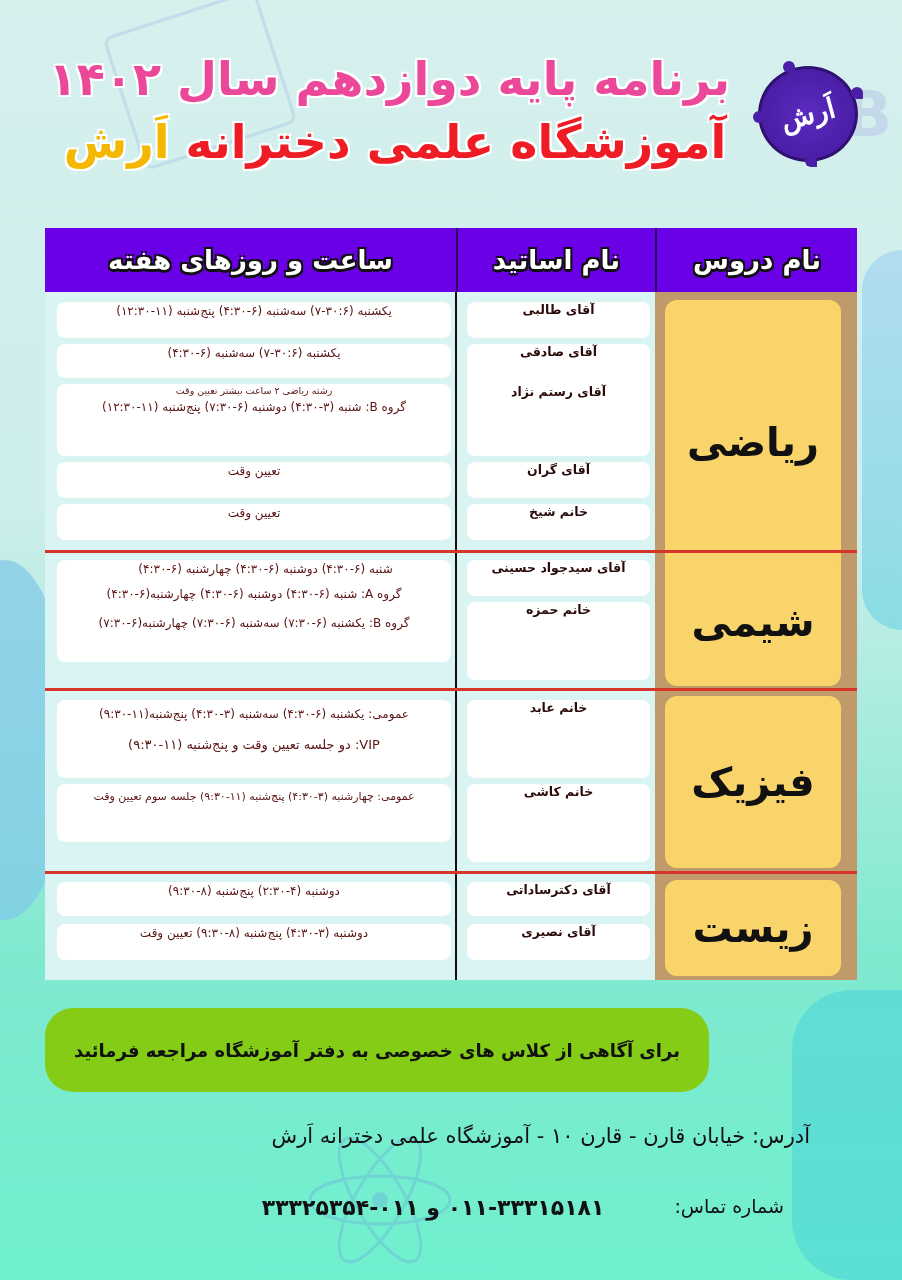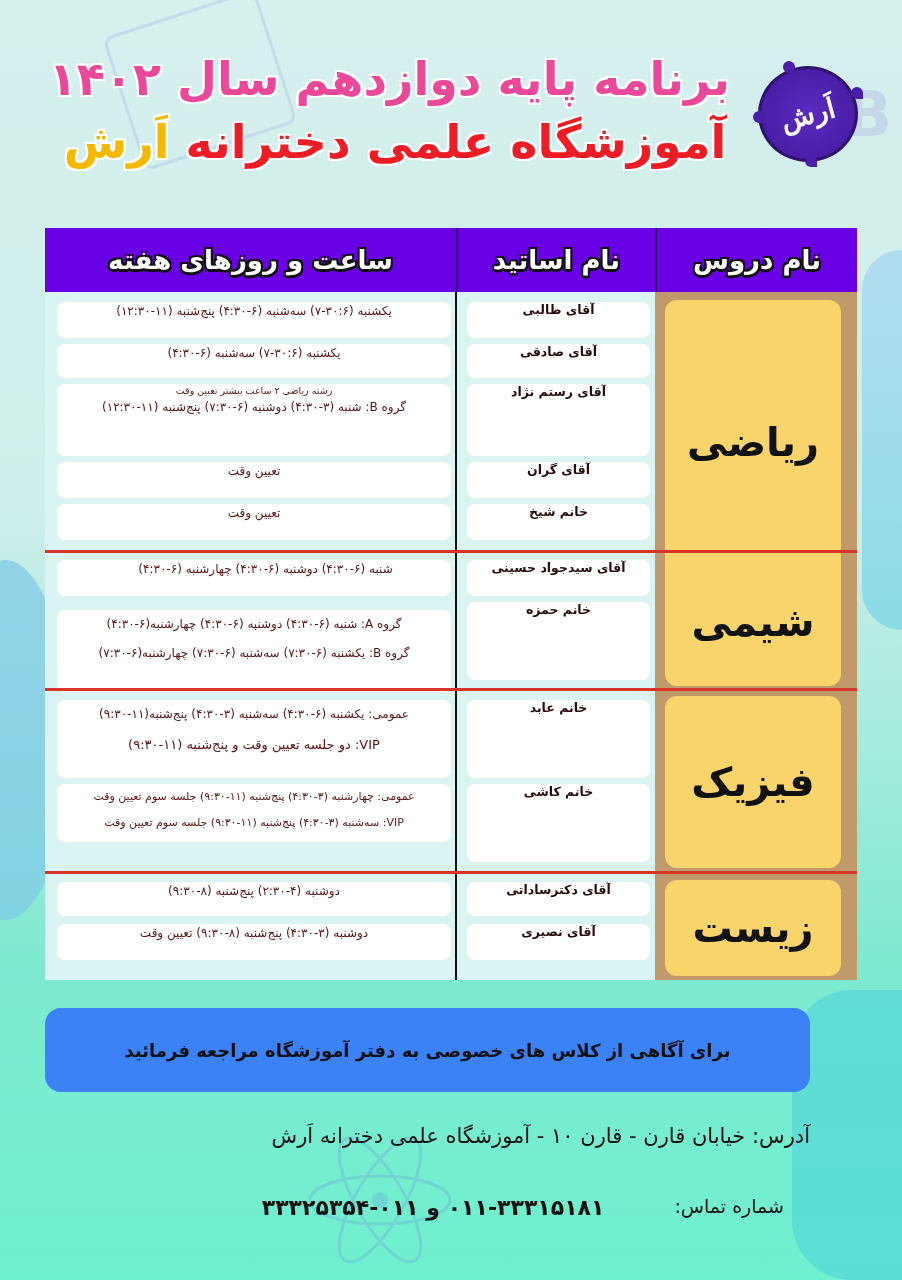--- a/index.html
+++ b/index.html
@@ -51,21 +51,21 @@
     display: flex; align-items: center; justify-content: center; font-size: 40px; font-weight: bold; color: #111; }
 
   .teacher-cell, .sched-cell { position: absolute; background: #ffffff; border-radius: 8px; display: flex; flex-direction: column; align-items: center; justify-content: flex-start; color: #5a1414; }
   .teacher-cell { left: 422px; width: 183px; font-size: 12.5px; font-weight: bold; color: #2a0a0a; }
   .sched-cell { left: 12px; width: 394px; font-size: 12px; padding: 0 6px; text-align: center; }
   .sched-line { white-space: nowrap; line-height: 1.5; }
   .sched-line.small { font-size: 9.5px; }
   .sched-line.mid { font-size: 12px; }
 
   
-  .banner { position: absolute; left: 45px; top: 1008px; width: 765px; height: 84px; background: #3b82f6; border-radius: 16px;
+  .banner { position: absolute; left: 45px; top: 1008px; width: 664px; height: 84px; background: #84cc16; border-radius: 28px;
     display: flex; align-items: center; justify-content: center; font-size: 18px; font-weight: bold; color: #111; }
 
   .address { position: absolute; top: 1124px; right: 92px; font-size: 21px; color: #111; white-space: nowrap; }
   .contact { position: absolute; top: 1195px; right: 118px; font-size: 19px; color: #111; white-space: nowrap; display: flex; gap: 70px; }
   .contact-label { }
   .contact-phones { font-size: 22px; font-weight: bold; }
 </style>
 </head>
 <body>
 
@@ -108,21 +108,21 @@
   <div class="subject-col"></div>
   <div class="col-divider"></div>
 
   <div class="subject-box" style="top:72px;height:284px;">ریاضی</div>
 
   <div class="teacher-cell" style="top:74px;height:36px;">آقای طالبی</div>
   <div class="sched-cell" style="top:74px;height:36px;">
     <div class="sched-line">یکشنبه (۳۰:۶-۷)    سه‌شنبه (۶-۴:۳۰)    پنج‌شنبه (۱۱-۱۲:۳۰)</div>
   </div>
 
-  <div class="teacher-cell" style="top:116px;height:34px;">آقای صادقی</div>
+  <div class="teacher-cell" style="top:116px;height:52px;">آقای صادقی</div>
   <div class="sched-cell" style="top:116px;height:34px;">
     <div class="sched-line">یکشنبه (۳۰:۶-۷)    سه‌شنبه (۶-۴:۳۰)</div>
   </div>
 
   <div class="teacher-cell" style="top:156px;height:72px;">آقای رستم نژاد</div>
   <div class="sched-cell" style="top:156px;height:72px;">
     <div class="sched-line small">رشته ریاضی ۲ ساعت بیشتر تعیین وقت</div>
     <div class="sched-line mid">گروه B: شنبه (۳-۴:۳۰)   دوشنبه (۶-۷:۳۰)   پنج‌شنبه (۱۱-۱۲:۳۰)</div>
   </div>
 
@@ -139,39 +139,38 @@
   <div class="section-divider" style="top:322px;"></div>
 
   <div class="subject-box" style="top:330px;height:128px;">شیمی</div>
 
   <div class="teacher-cell" style="top:332px;height:36px;">آقای سیدجواد حسینی</div>
   <div class="sched-cell" style="top:332px;height:36px;padding-left:29px;">
     <div class="sched-line">شنبه (۶-۴:۳۰)      دوشنبه (۶-۴:۳۰)      چهارشنبه (۶-۴:۳۰)</div>
   </div>
 
   <div class="teacher-cell" style="top:374px;height:78px;">خانم حمزه</div>
-  <div class="sched-cell" style="top:382px;height:82px;">
+  <div class="sched-cell" style="top:352px;height:82px;">
     <div class="sched-line" style="line-height:2.4;">گروه A: شنبه (۶-۴:۳۰)  دوشنبه (۶-۴:۳۰) چهارشنبه(۶-۴:۳۰)</div>
     <div class="sched-line" style="line-height:2.4;">گروه B: یکشنبه (۶-۷:۳۰) سه‌شنبه (۶-۷:۳۰) چهارشنبه(۶-۷:۳۰)</div>
   </div>
 
   <div class="section-divider" style="top:460px;"></div>
 
   <div class="subject-box" style="top:468px;height:172px;">فیزیک</div>
 
   <div class="teacher-cell" style="top:472px;height:78px;">خانم عابد</div>
   <div class="sched-cell" style="top:472px;height:78px;">
     <div class="sched-line" style="line-height:2.4;">عمومی: یکشنبه (۶-۴:۳۰) سه‌شنبه (۳-۴:۳۰) پنج‌شنبه(۱۱-۹:۳۰)</div>
     <div class="sched-line" style="line-height:2.4;font-size:13px;">VIP: دو جلسه تعیین وقت      و      پنج‌شنبه (۱۱-۹:۳۰)</div>
   </div>
 
   <div class="teacher-cell" style="top:556px;height:78px;">خانم کاشی</div>
   <div class="sched-cell" style="top:556px;height:58px;">
     <div class="sched-line" style="line-height:2.4;font-size:11px;">عمومی:  چهارشنبه (۳-۴:۳۰)  پنج‌شنبه (۱۱-۹:۳۰) جلسه سوم تعیین وقت</div>
-    <div class="sched-line" style="line-height:2.4;font-size:11px;">VIP: سه‌شنبه (۳-۴:۳۰)  پنج‌شنبه (۱۱-۹:۳۰)      جلسه سوم تعیین وقت</div>
   </div>
 
   <div class="section-divider" style="top:643px;"></div>
 
   <div class="subject-box" style="top:652px;height:96px;">زیست</div>
 
   <div class="teacher-cell" style="top:654px;height:34px;">آقای دکترساداتی</div>
   <div class="sched-cell" style="top:654px;height:34px;">
     <div class="sched-line">دوشنبه (۴-۲:۳۰)    پنج‌شنبه (۸-۹:۳۰)</div>
   </div>

